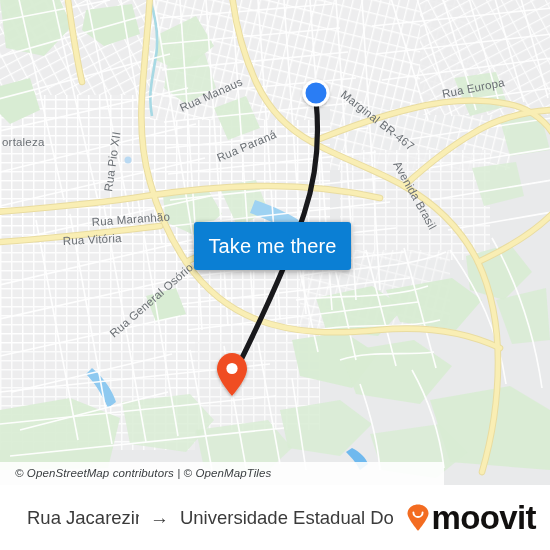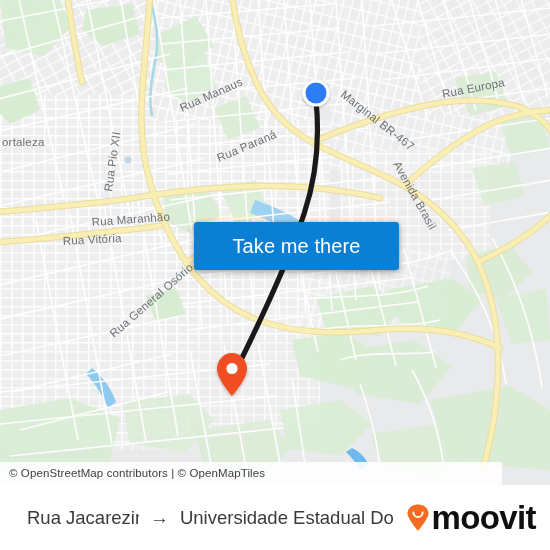--- a/index.html
+++ b/index.html
@@ -36,38 +36,39 @@
     width: 550px;
     height: 485px;
     display: block;
   }
 
   
   #attribution {
     position: absolute;
     left: 0;
     top: 462px;
-    width: 502px;
+    width: 444px;
     height: 23px;
     background: rgba(255,255,255,0.88);
     color: #3c4043;
     font-size: 11.5px;
     line-height: 23px;
-    padding-left: 9px;
+    padding-left: 15px;
     box-sizing: border-box;
     letter-spacing: 0.1px;
     white-space: nowrap;
+    font-style: italic;
   }
 
   
   #cta-button {
     position: absolute;
     left: 194px;
     top: 222px;
-    width: 205px;
+    width: 157px;
     height: 48px;
     background: #0b7fd4;
     border-radius: 3px;
     box-shadow: 0 1px 4px rgba(0,0,0,0.30), 0 3px 9px rgba(0,0,0,0.16);
     display: flex;
     align-items: center;
     justify-content: center;
     cursor: pointer;
     border: none;
     padding: 0;

